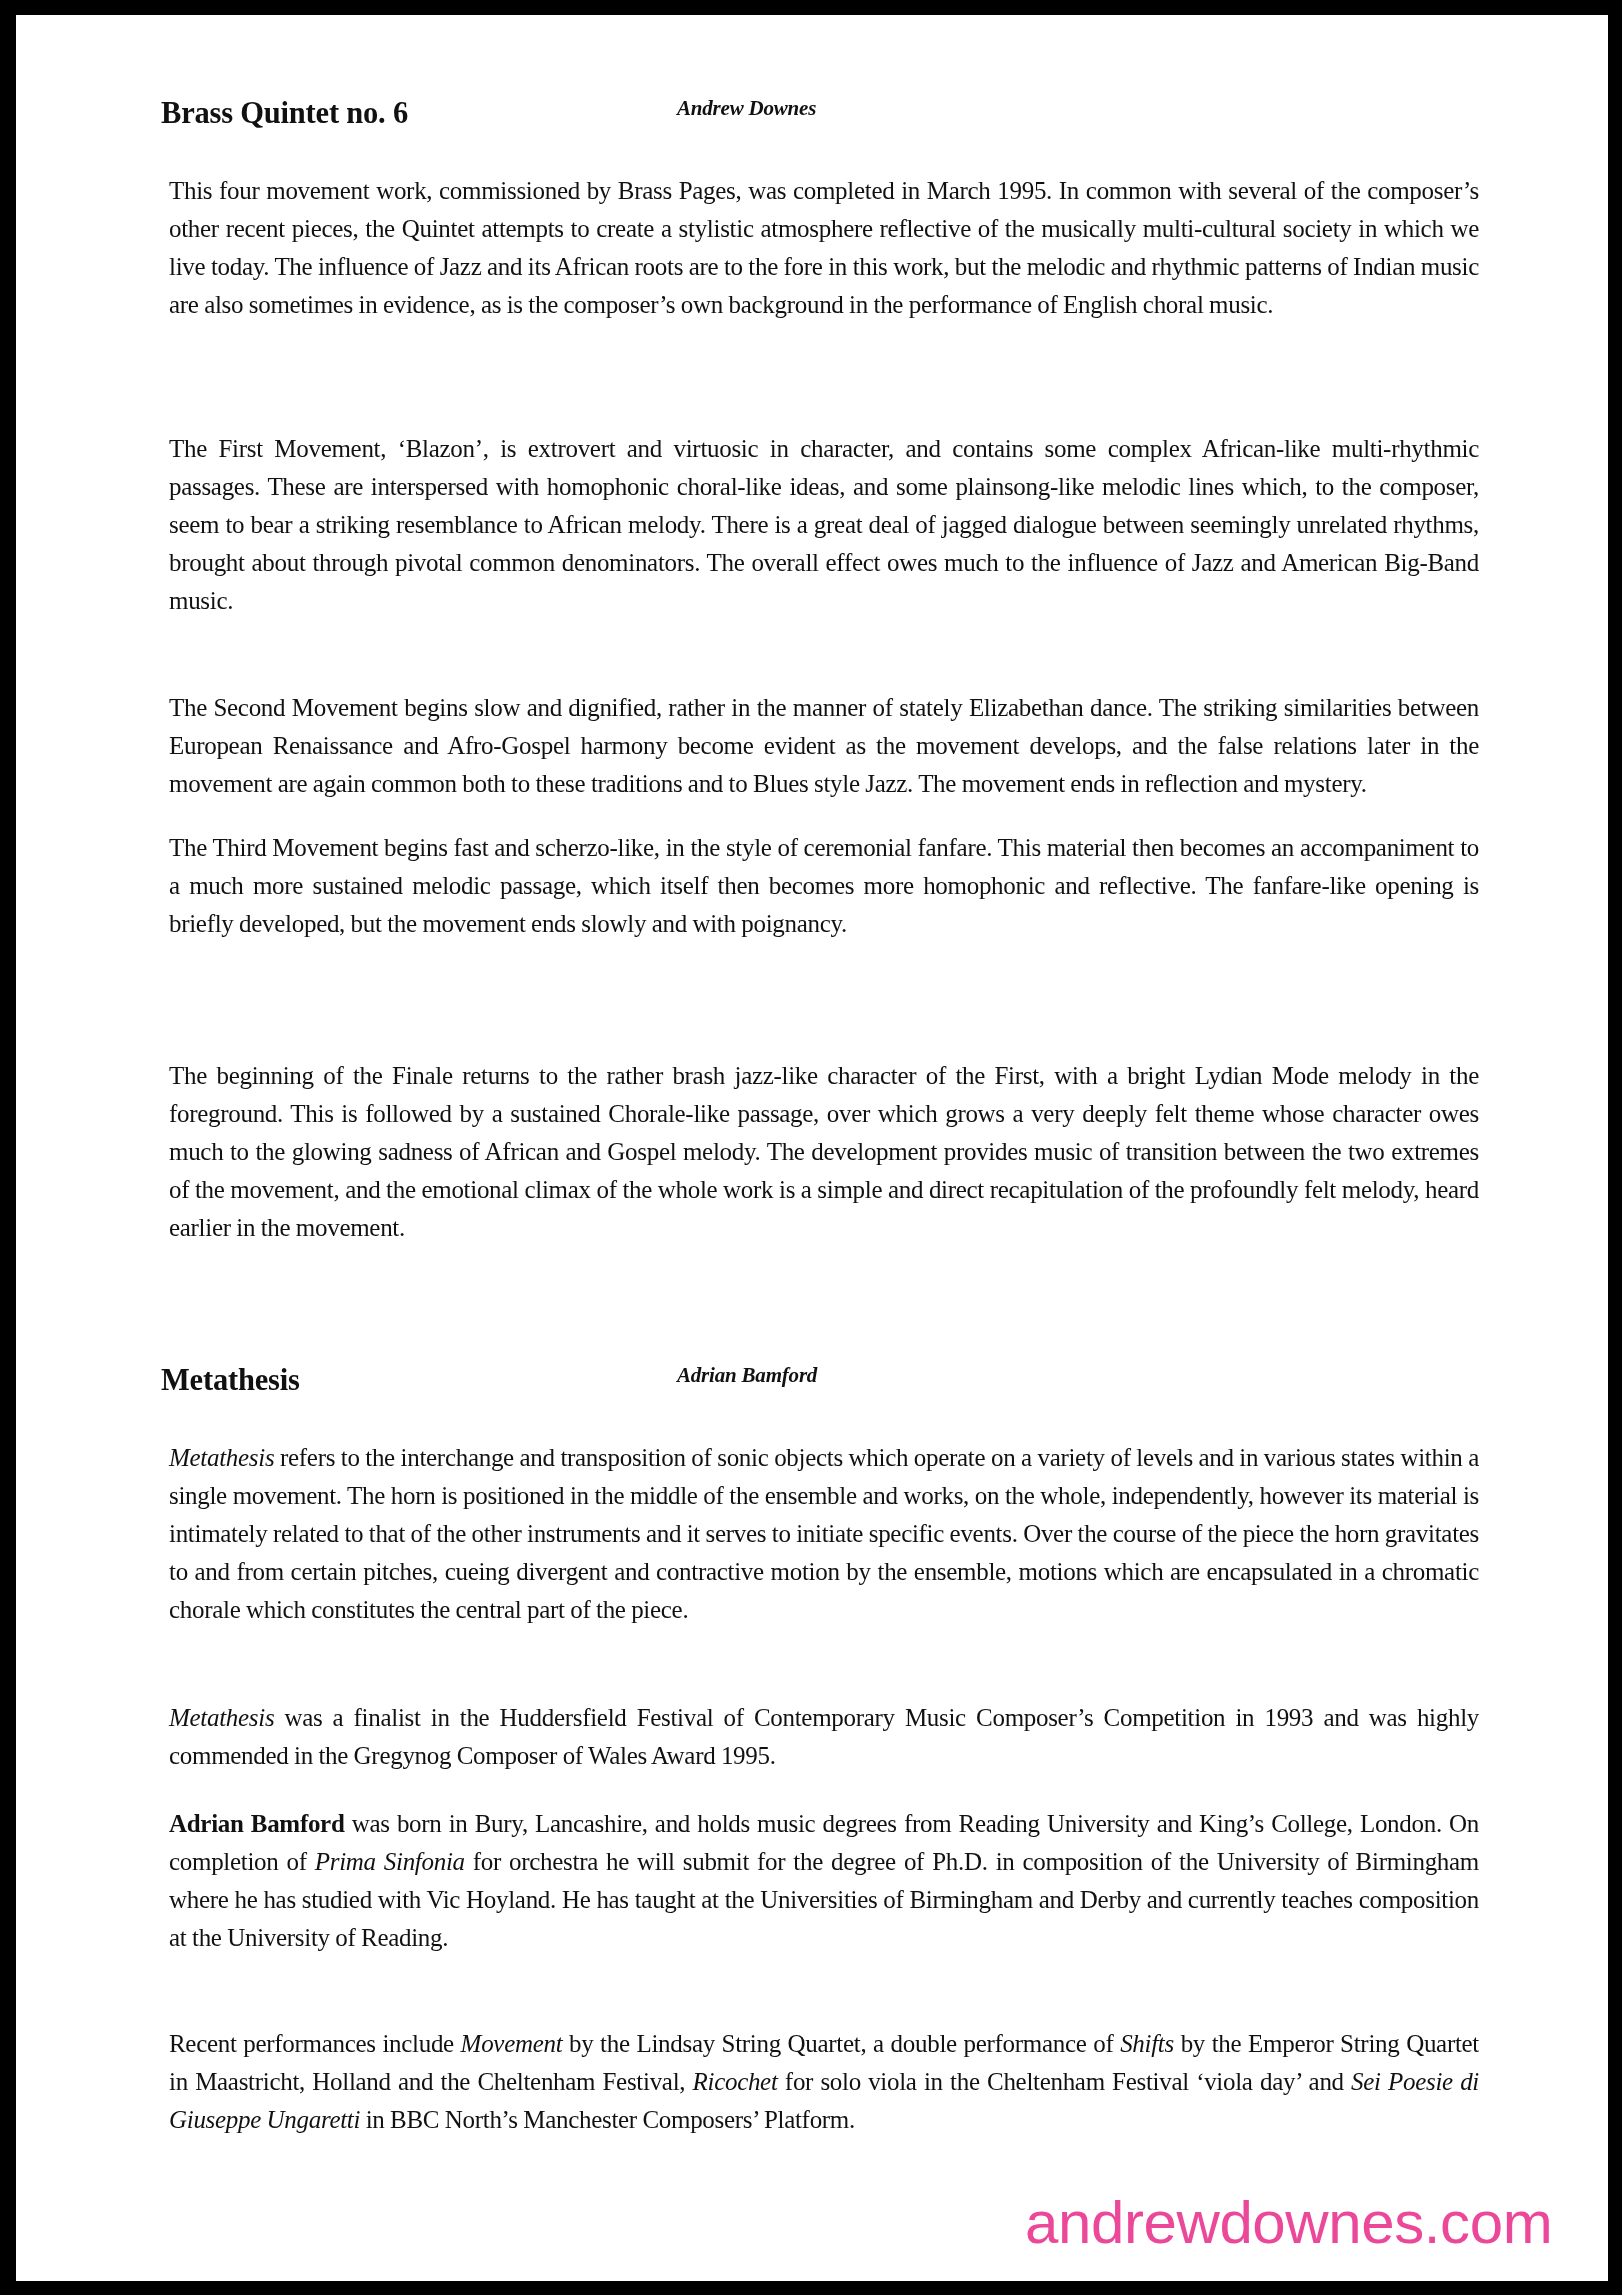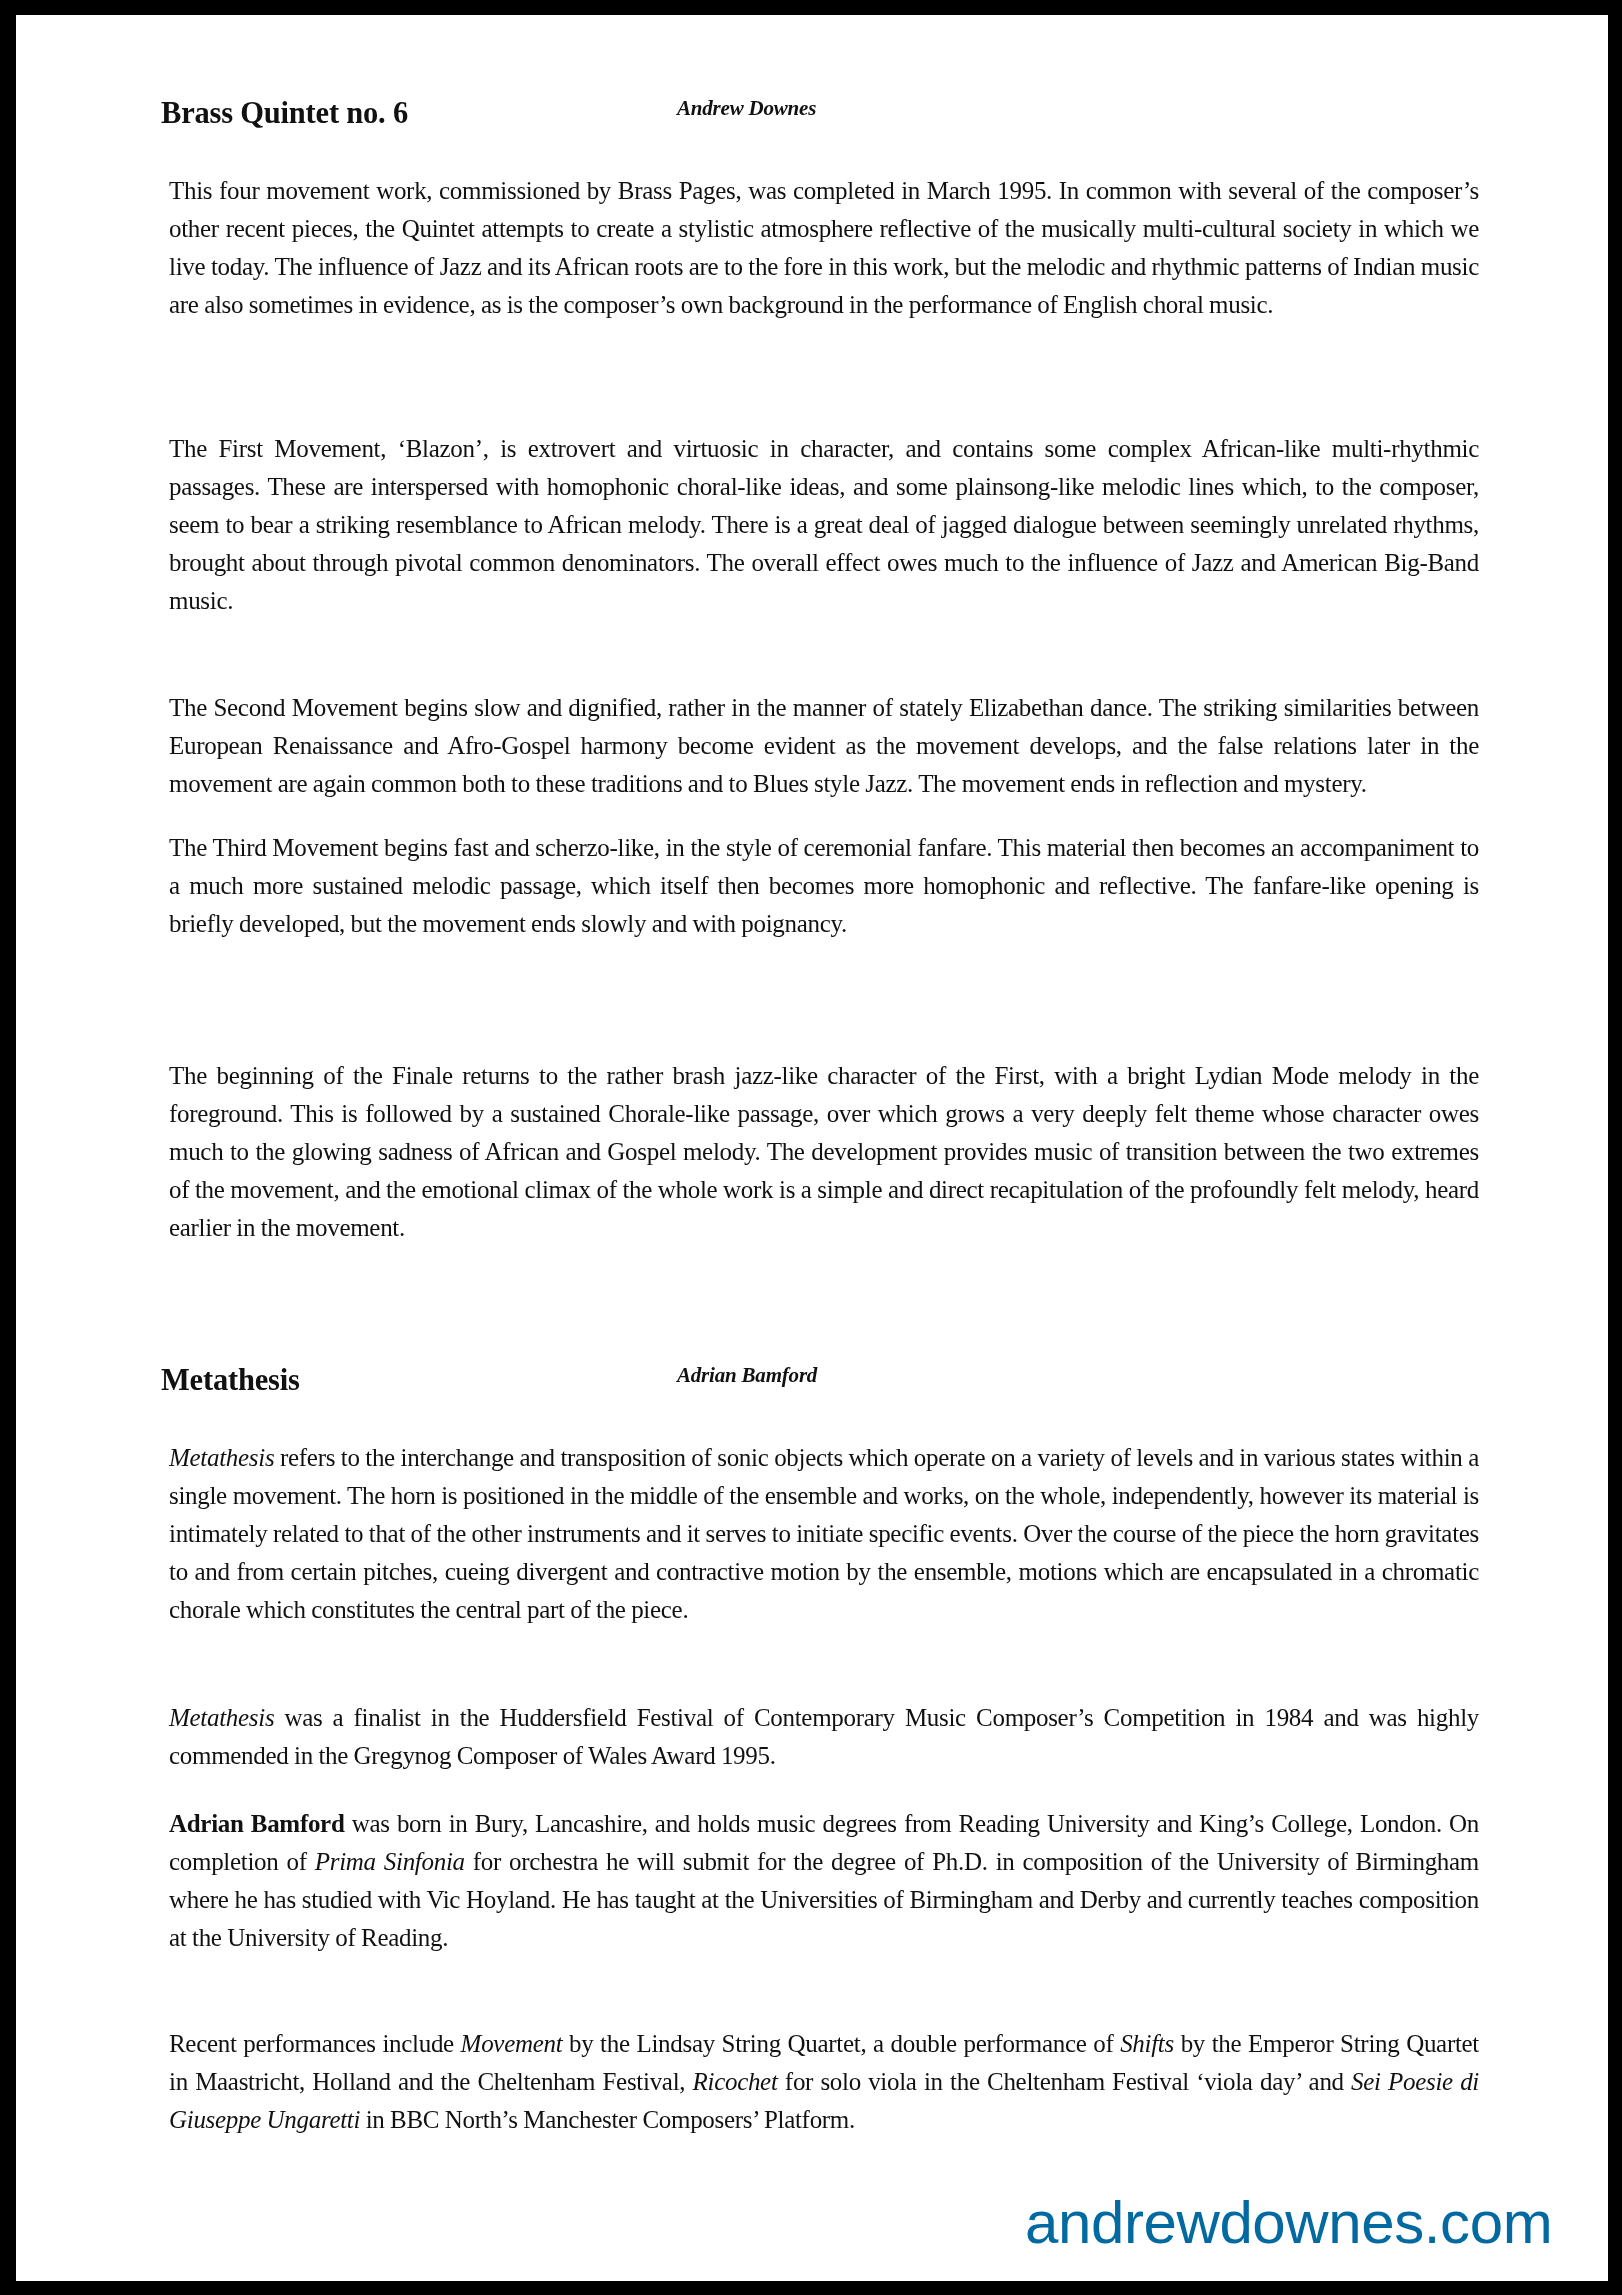--- a/index.html
+++ b/index.html
@@ -22,21 +22,21 @@
   .para {
     position: absolute; left: 0; width: 1310px; margin: 8px;
     font-size: 25px; line-height: 38px; text-align: justify;
     letter-spacing: -0.3px; word-spacing: -0.4px;
   }
   .para .it { font-style: italic; }
   .para .b { font-weight: bold; }
   .url {
     position: absolute; left: 1009px; top: 2173px;
     font-family: "Liberation Sans", "DejaVu Sans", sans-serif;
-    font-size: 60px; line-height: 69px; color: #0369a1; letter-spacing: -0.4px;
+    font-size: 60px; line-height: 69px; color: #ec4899; letter-spacing: -0.4px;
   }
 </style>
 </head>
 <body>
 
 <div class="page">
   <div class="content">
 
     <div class="heading" style="top:81px;">
       <span class="work">Brass Quintet no. 6</span>
@@ -48,21 +48,21 @@
     <p class="para" style="top:666px;"><span>The Second Movement begins slow and dignified, rather in the manner of stately Elizabethan dance. The striking similarities between European Renaissance and Afro-Gospel harmony become evident as the movement develops, and the false relations later in the movement are again common both to these traditions and to Blues style Jazz. The movement ends in reflection and mystery.</span></p>
     <p class="para" style="top:806px;"><span>The Third Movement begins fast and scherzo-like, in the style of ceremonial fanfare. This material then becomes an accompaniment to a much more sustained melodic passage, which itself then becomes more homophonic and reflective. The fanfare-like opening is briefly developed, but the movement ends slowly and with poignancy.</span></p>
     <p class="para" style="top:1034px;"><span>The beginning of the Finale returns to the rather brash jazz-like character of the First, with a bright Lydian Mode melody in the foreground. This is followed by a sustained Chorale-like passage, over which grows a very deeply felt theme whose character owes much to the glowing sadness of African and Gospel melody. The development provides music of transition between the two extremes of the movement, and the emotional climax of the whole work is a simple and direct recapitulation of the profoundly felt melody, heard earlier in the movement.</span></p>
 
     <div class="heading" style="top:1348px;">
       <span class="work">Metathesis</span>
       <span class="composer">Adrian Bamford</span>
     </div>
 
     <p class="para" style="top:1416px;"><span class="it">Metathesis</span><span> refers to the interchange and transposition of sonic objects which operate on a variety of levels and in various states within a single movement. The horn is positioned in the middle of the ensemble and works, on the whole, independently, however its material is intimately related to that of the other instruments and it serves to initiate specific events. Over the course of the piece the horn gravitates to and from certain pitches, cueing divergent and contractive motion by the ensemble, motions which are encapsulated in a chromatic chorale which constitutes the central part of the piece.</span></p>
-    <p class="para" style="top:1676px;"><span class="it">Metathesis</span><span> was a finalist in the Huddersfield Festival of Contemporary Music Composer’s Competition in 1984 and was highly commended in the Gregynog Composer of Wales Award 1995.</span></p>
+    <p class="para" style="top:1676px;"><span class="it">Metathesis</span><span> was a finalist in the Huddersfield Festival of Contemporary Music Composer’s Competition in 1993 and was highly commended in the Gregynog Composer of Wales Award 1995.</span></p>
     <p class="para" style="top:1782px;"><span class="b">Adrian Bamford</span><span> was born in Bury, Lancashire, and holds music degrees from Reading University and King’s College, London. On completion of </span><span class="it">Prima Sinfonia</span><span> for orchestra he will submit for the degree of Ph.D. in composition of the University of Birmingham where he has studied with Vic Hoyland. He has taught at the Universities of Birmingham and Derby and currently teaches composition at the University of Reading.</span></p>
     <p class="para" style="top:2002px;"><span>Recent performances include </span><span class="it">Movement</span><span> by the Lindsay String Quartet, a double performance of </span><span class="it">Shifts</span><span> by the Emperor String Quartet in Maastricht, Holland and the Cheltenham Festival, </span><span class="it">Ricochet</span><span> for solo viola in the Cheltenham Festival ‘viola day’ and </span><span class="it">Sei Poesie di Giuseppe Ungaretti</span><span> in BBC North’s Manchester Composers’ Platform.</span></p>
 
   </div>
 
   <a class="url">andrewdownes.com</a>
 </div>
 
 
 </body></html>

